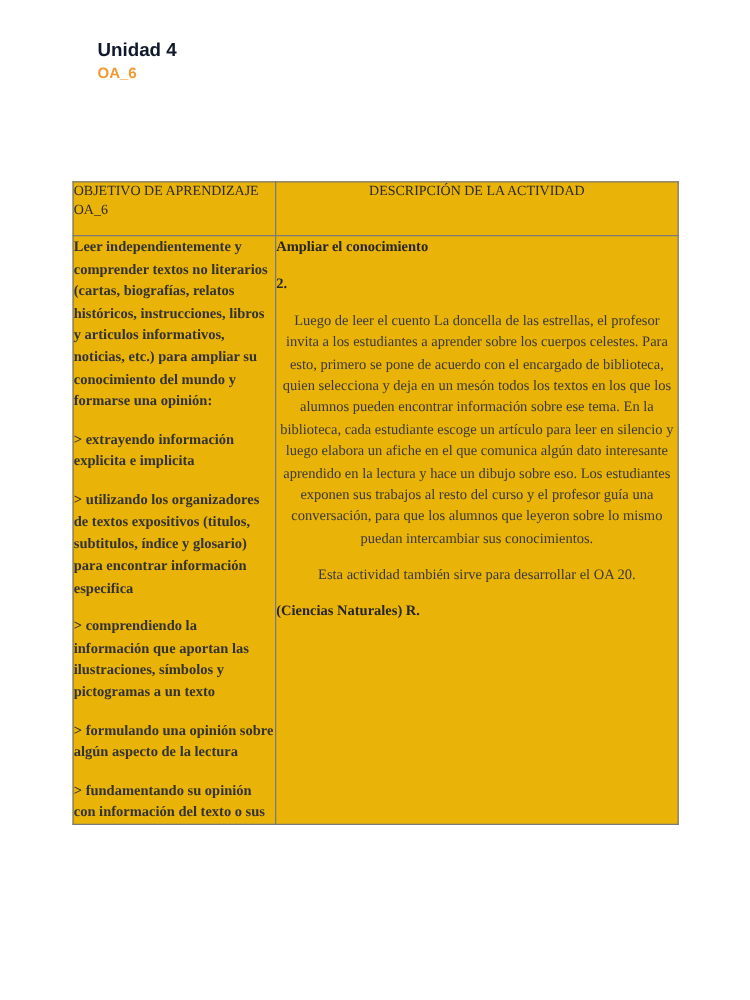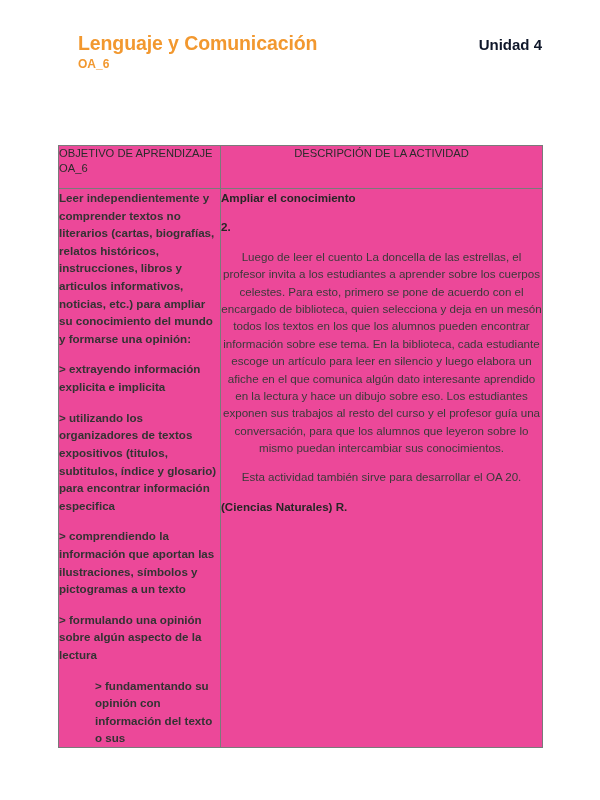--- a/index.html
+++ b/index.html
@@ -89,21 +89,22 @@
   }
 
   
   .activity-table {
     position: absolute;
     left: 58px;
     top: 145px;
     width: 484px;
     border-collapse: collapse;
     table-layout: fixed;
-    background: #ec4899;
+    background: #eab308;
+    font-family: Liberation Serif, serif;
   }
 
   .activity-table td,
   .activity-table th {
     border: 1px solid #7a7a7a;
     vertical-align: top;
     padding: 0;
   }
 
   .col-objective { width: 162px; }
@@ -143,21 +144,20 @@
     font-size: 11.6px;
     color: #3a3a3a;
     line-height: 1.5;
   }
 
   .cell-objective p {
     margin: 0 0 13px 0;
   }
   .cell-objective p:last-child {
     margin-bottom: 0;
-    margin-left: 36px;
   }
 
   .cell-description p {
     margin: 0 0 12px 0;
   }
   .cell-description p:last-child {
     margin-bottom: 6px;
   }
 
   .desc-heading {
@@ -179,21 +179,20 @@
     color: #262626;
   }
 </style>
 </head>
 <body>
 
 <div class="page">
 
   <div class="doc-header">
     <div class="header-row">
-      <span class="subject-title">Lenguaje y Comunicación</span>
       <span class="unit-label">Unidad 4</span>
     </div>
     <div class="header-row">
       <span class="oa-label">OA_6</span>
     </div>
   </div>
 
 
   <table class="activity-table">
     <colgroup>

